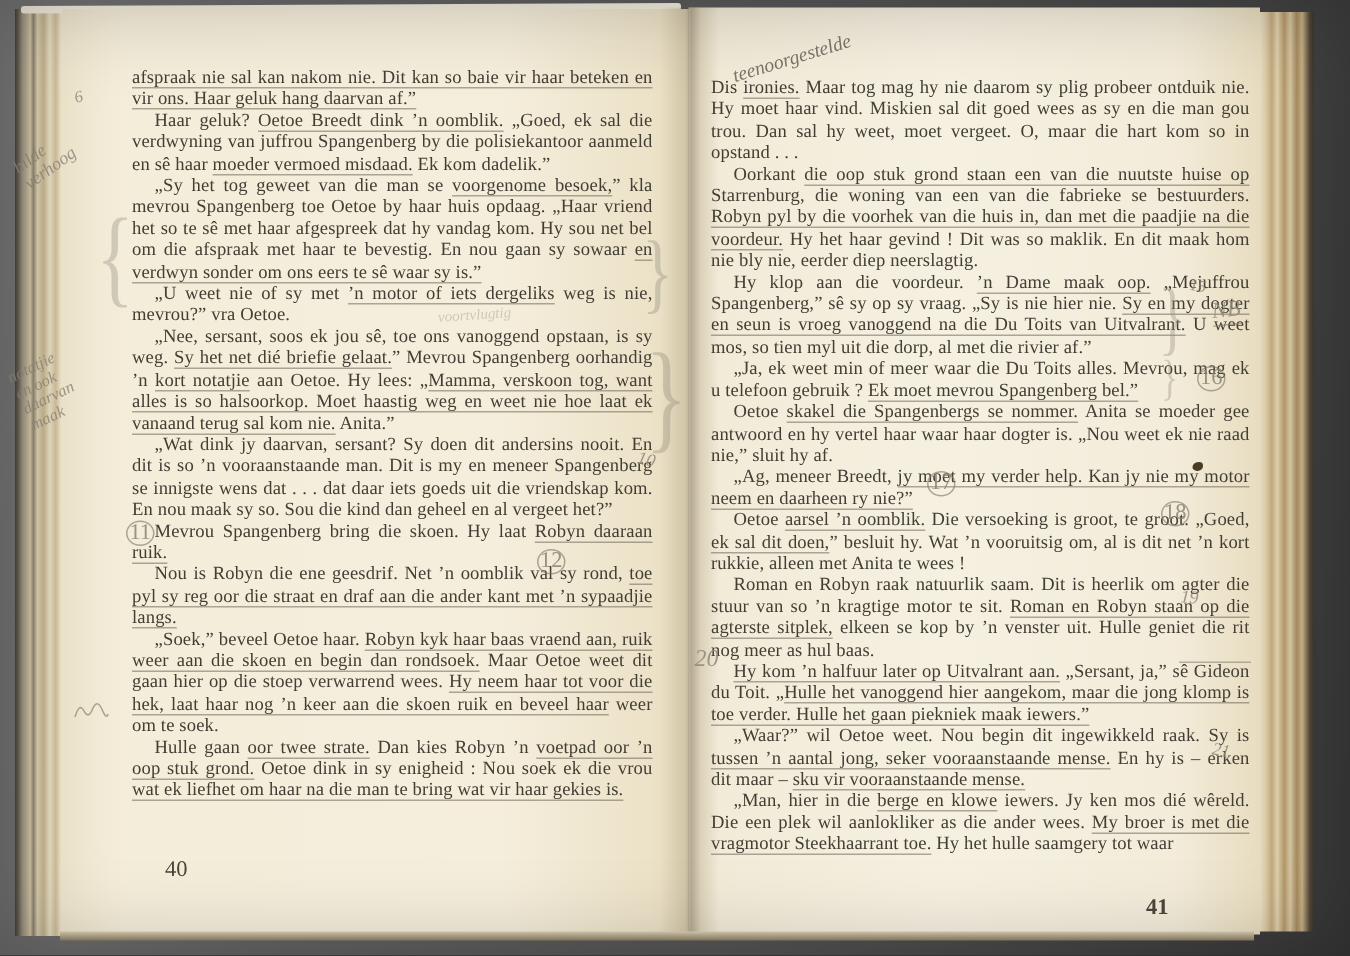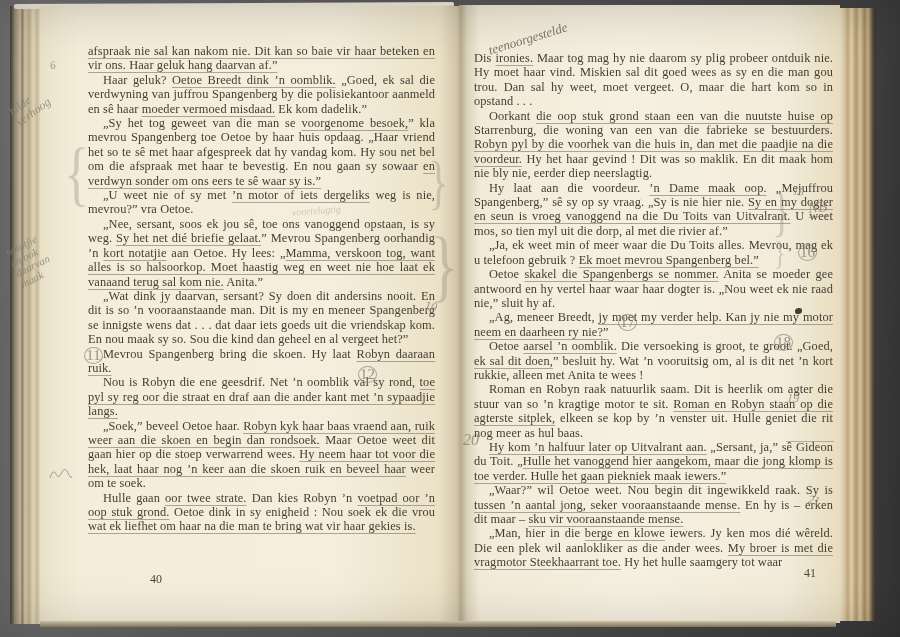--- a/index.html
+++ b/index.html
@@ -33,23 +33,23 @@
   
   .coltext{position:absolute;color:#423e34;font-size:12.4px;line-height:14.4px;
     text-align:justify;letter-spacing:.1px;}
   .text-left{left:88px;top:44px;width:347px;}
   .text-right{left:474px;top:51px;width:359px;}
   .coltext p{margin:0;}
   .coltext p.ind{text-indent:15px;}
   .coltext p.flush{text-indent:0;}
   .u{text-decoration:underline;text-decoration-color:rgba(112,102,88,.55);
      text-underline-offset:2.5px;text-decoration-thickness:1px;}
-  .pagenum{position:absolute;color:#4a463c;font-size:12px;margin-left:40px;}
+  .pagenum{position:absolute;color:#4a463c;font-size:15px;}
   .pagenum.left{left:110px;top:572px;}
-  .pagenum.right{left:764px;top:566px;}
+  .pagenum.right{left:764px;top:597px;font-weight:bold;}
   
   .ann{position:absolute;color:#90897b;font-style:italic;line-height:1.05;
     font-family:"Liberation Serif", serif;white-space:nowrap;opacity:.85;}
   .ann.pen{color:#6d695e;opacity:.9;}
   .ann.faint{opacity:.38;}
   .ann .ann-underline{border-bottom:1px solid rgba(130,122,108,.7);}
   .ann.circ{border:1px solid rgba(130,122,108,.75);border-radius:50%;
     width:17px;height:15px;line-height:15px;text-align:center;font-size:15px;
     font-style:normal;color:#8a8376;}
   .ann.brace{font-style:normal;opacity:.35;font-weight:300;transform:scale(.8,1.1);
@@ -78,21 +78,21 @@
       <p class="ind"><span>„Nee, sersant, soos ek jou sê, toe ons vanoggend opstaan, is sy weg. </span><span class="u">Sy het net dié briefie gelaat.</span><span>” Mevrou Spangenberg oorhandig ’n </span><span class="u">kort notatjie</span><span> aan Oetoe. Hy lees: „</span><span class="u">Mamma, verskoon tog, want alles is so halsoorkop. Moet haastig weg en weet nie hoe laat ek vanaand terug sal kom nie.</span><span> Anita.”</span></p>
       <p class="ind"><span>„Wat dink jy daarvan, sersant? Sy doen dit andersins nooit. En dit is so ’n vooraanstaande man. Dit is my en meneer Spangenberg se innigste wens dat . . . dat daar iets goeds uit die vriendskap kom. En nou maak sy so. Sou die kind dan geheel en al vergeet het?”</span></p>
       <p class="ind"><span>Mevrou Spangenberg bring die skoen. Hy laat </span><span class="u">Robyn daaraan ruik.</span></p>
       <p class="ind"><span>Nou is Robyn die ene geesdrif. Net ’n oomblik val sy rond, </span><span class="u">toe pyl sy reg oor die straat en draf aan die ander kant met ’n sypaadjie langs.</span></p>
       <p class="ind"><span>„Soek,” beveel Oetoe haar. </span><span class="u">Robyn kyk haar baas vraend aan, ruik weer aan die skoen en begin dan rondsoek.</span><span> Maar Oetoe weet dit gaan hier op die stoep verwarrend wees. </span><span class="u">Hy neem haar tot voor die hek, laat haar nog ’n keer aan die skoen ruik en beveel haar</span><span> weer om te soek.</span></p>
       <p class="ind"><span>Hulle gaan </span><span class="u">oor twee strate.</span><span> Dan kies Robyn ’n </span><span class="u">voetpad oor ’n oop stuk grond.</span><span> Oetoe dink in sy enigheid : Nou soek ek die vrou </span><span class="u">wat ek liefhet om haar na die man te bring wat vir haar gekies is.</span></p>
     </div>
   <div class="coltext text-right">
       <p class="flush"><span>Dis </span><span class="u">ironies.</span><span> Maar tog mag hy nie daarom sy plig probeer ontduik nie. Hy moet haar vind. Miskien sal dit goed wees as sy en die man gou trou. Dan sal hy weet, moet vergeet. O, maar die hart kom so in opstand . . .</span></p>
       <p class="ind"><span>Oorkant </span><span class="u">die oop stuk grond staan een van die nuutste huise op</span><span> Starrenburg, die woning van een van die fabrieke se bestuurders. </span><span class="u">Robyn pyl by die voorhek van die huis in, dan met die paadjie na die voordeur.</span><span> Hy het haar gevind ! Dit was so maklik. En dit maak hom nie bly nie, eerder diep neerslagtig.</span></p>
-      <p class="ind"><span>Hy laat aan die voordeur. </span><span class="u">’n Dame maak oop.</span><span> „Mejuffrou Spangenberg,” sê sy op sy vraag. „Sy is nie hier nie. </span><span class="u">Sy en my dogter en seun is vroeg vanoggend na die Du Toits van Uitvalrant.</span><span> U weet mos, so tien myl uit die dorp, al met die rivier af.”</span></p>
+      <p class="ind"><span>Hy klop aan die voordeur. </span><span class="u">’n Dame maak oop.</span><span> „Mejuffrou Spangenberg,” sê sy op sy vraag. „Sy is nie hier nie. </span><span class="u">Sy en my dogter en seun is vroeg vanoggend na die Du Toits van Uitvalrant.</span><span> U weet mos, so tien myl uit die dorp, al met die rivier af.”</span></p>
       <p class="ind"><span>„Ja, ek weet min of meer waar die Du Toits alles. Mevrou, mag ek u telefoon gebruik ? </span><span class="u">Ek moet mevrou Spangenberg bel.”</span></p>
       <p class="ind"><span>Oetoe </span><span class="u">skakel die Spangenbergs se nommer.</span><span> Anita se moeder gee antwoord en hy vertel haar waar haar dogter is. „Nou weet ek nie raad nie,” sluit hy af.</span></p>
       <p class="ind"><span>„Ag, meneer Breedt, </span><span class="u">jy moet my verder help. Kan jy nie my motor neem en daarheen ry nie?”</span></p>
       <p class="ind"><span>Oetoe </span><span class="u">aarsel ’n oomblik.</span><span> Die versoeking is groot, te groot. „Goed, </span><span class="u">ek sal dit doen,</span><span>” besluit hy. Wat ’n vooruitsig om, al is dit net ’n kort rukkie, alleen met Anita te wees !</span></p>
       <p class="ind"><span>Roman en Robyn raak natuurlik saam. Dit is heerlik om agter die stuur van so ’n kragtige motor te sit. </span><span class="u">Roman en Robyn staan op die agterste sitplek,</span><span> elkeen se kop by ’n venster uit. Hulle geniet die rit nog meer as hul baas.</span></p>
       <p class="ind"><span class="u">Hy kom ’n halfuur later op Uitvalrant aan.</span><span> „Sersant, ja,” sê Gideon du Toit. „</span><span class="u">Hulle het vanoggend hier aangekom, maar die jong klomp is toe verder. Hulle het gaan piekniek maak iewers.”</span></p>
       <p class="ind"><span>„Waar?” wil Oetoe weet. Nou begin dit ingewikkeld raak. Sy is </span><span class="u">tussen ’n aantal jong, seker vooraanstaande mense.</span><span> En hy is – erken dit maar – </span><span class="u">sku vir vooraanstaande mense.</span></p>
       <p class="ind"><span>„Man, hier in die </span><span class="u">berge en klowe</span><span> iewers. Jy ken mos dié wêreld. Die een plek wil aanlokliker as die ander wees. </span><span class="u">My broer is met die vragmotor Steekhaarrant toe.</span><span> Hy het hulle saamgery tot waar</span></p>
     </div>
 

